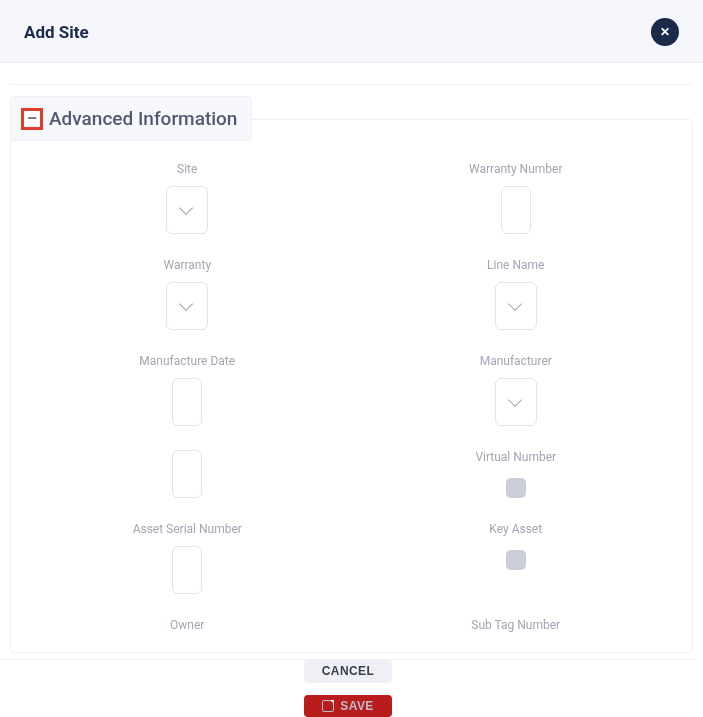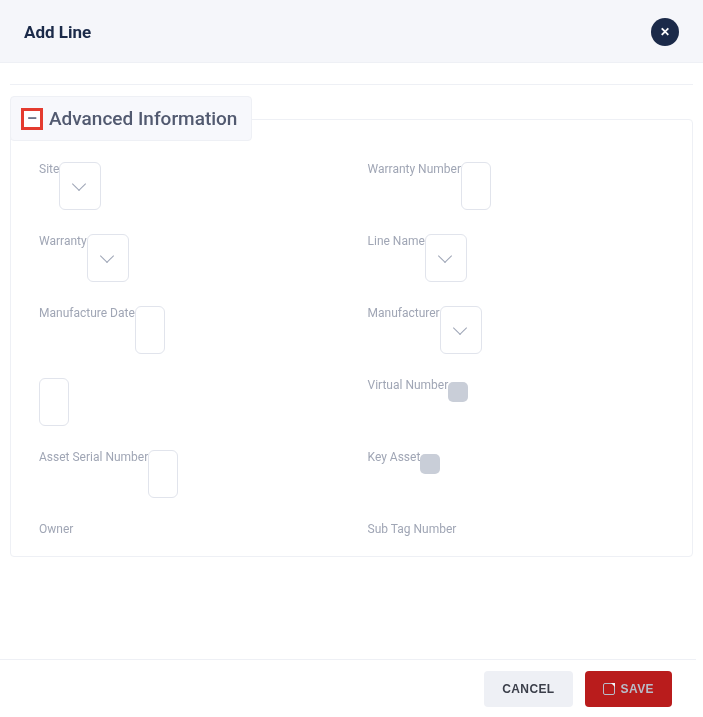--- a/index.html
+++ b/index.html
@@ -94,21 +94,22 @@
       font-weight: 500;
     }
     .form-grid {
       display: grid;
       grid-template-columns: 1fr 1fr;
       column-gap: 32px;
       row-gap: 24px;
     }
     .form-field {
       display: flex;
-      flex-direction: row;
+      flex-direction: column;
+      align-items: center;
     }
     .field-label {
       font-size: 12px;
       color: #a0a6b5;
       margin-bottom: 10px;
       font-weight: 400;
     }
     .input-box {
       border: 1px solid #e1e4ec;
       border-radius: 6px;
@@ -146,20 +147,21 @@
       left: 0;
       right: 7px;
       height: 58px;
       border-top: 1px solid #eef0f5;
       background: #fff;
       display: flex;
       align-items: center;
       justify-content: flex-end;
       padding: 0 24px;
       gap: 12px;
+      flex-direction: column;
     }
     .btn {
       height: 36px;
       padding: 0 18px;
       border-radius: 4px;
       font-size: 12px;
       font-weight: 600;
       letter-spacing: 0.4px;
       display: flex;
       align-items: center;
@@ -183,21 +185,21 @@
       top: -1px;
       border-style: solid;
       border-width: 0 4px 4px 0;
       border-color: transparent #f3f4f8 transparent transparent;
     }
   </style>
 </head>
 <body>
 
 <div class="header">
-  <div class="header-title">Add Line</div>
+  <div class="header-title">Add Site</div>
   <div class="close-btn">
     <span>✕</span>
   </div>
 </div>
 
 <div class="content-area">
   <div class="pre-line"></div>
   <div class="panel-wrap">
     <div class="panel">
       <div class="panel-header-tab">

